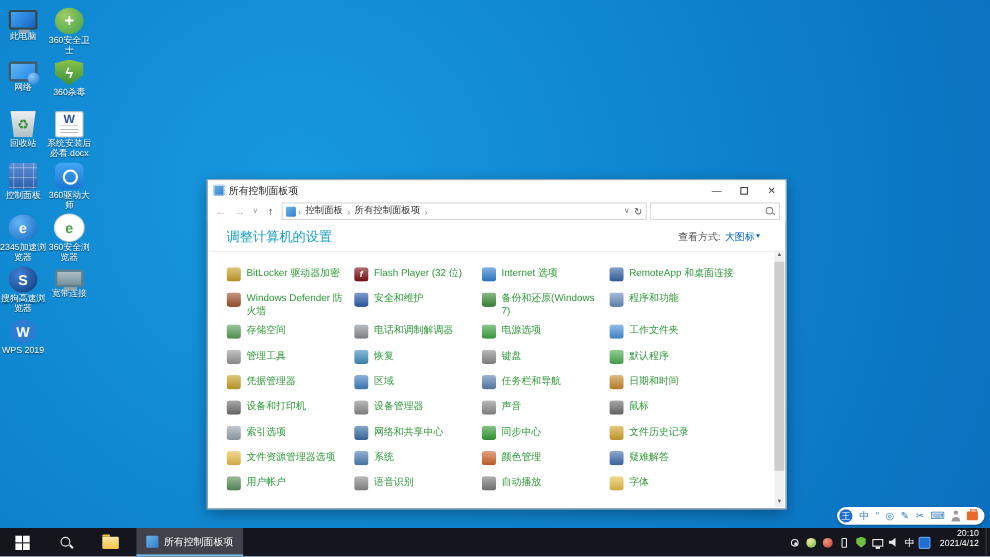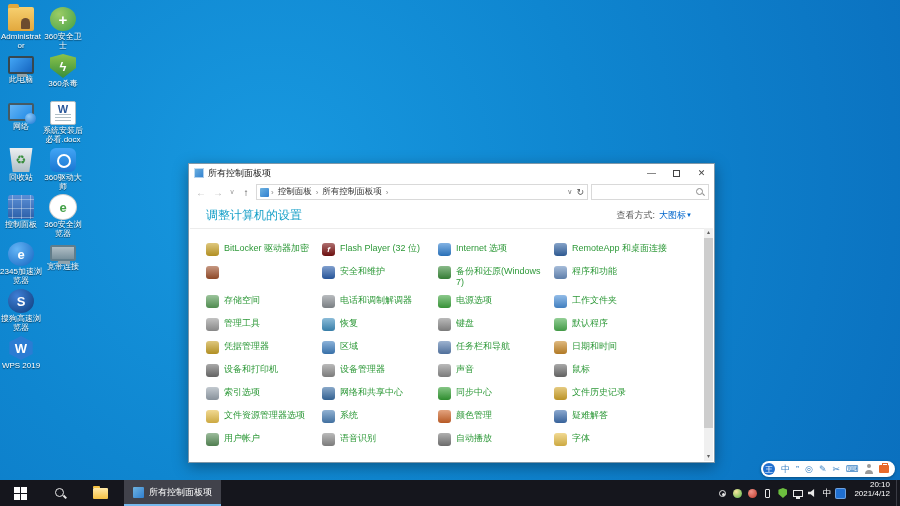--- a/index.html
+++ b/index.html
@@ -200,26 +200,20 @@
     height:2px; border:1px solid #e86a2a; border-bottom:0; }
 </style>
 </head>
 <body>
 
 <div class="screen">
 
   <div class="dk-cols">
     <div class="dk-col" id="dk-col0">
         <div class="dk-item">
-    <div class="di-art da-user-folder">
-      <span class="di-glyph"></span>
-    </div>
-    <div class="dk-label">Administrator</div>
-  </div>
-        <div class="dk-item">
     <div class="di-art da-this-pc">
       <span class="di-glyph"></span>
     </div>
     <div class="dk-label">此电脑</div>
   </div>
         <div class="dk-item">
     <div class="di-art da-network">
       <span class="di-glyph"></span>
     </div>
     <div class="dk-label">网络</div>
@@ -352,20 +346,21 @@
           <div class="cp-item">
     <span class="cp-icon" style="background-color: rgb(47, 127, 208);"></span>
     <span class="cp-label">Internet 选项</span>
   </div>
           <div class="cp-item">
     <span class="cp-icon" style="background-color: rgb(52, 101, 164);"></span>
     <span class="cp-label">RemoteApp 和桌面连接</span>
   </div>
           <div class="cp-item">
     <span class="cp-icon" style="background-color: rgb(160, 82, 45);"></span>
+    <span class="cp-label">Windows Defender 防火墙</span>
   </div>
           <div class="cp-item">
     <span class="cp-icon" style="background-color: rgb(43, 95, 173);"></span>
     <span class="cp-label">安全和维护</span>
   </div>
           <div class="cp-item">
     <span class="cp-icon" style="background-color: rgb(60, 141, 60);"></span>
     <span class="cp-label">备份和还原(Windows 7)</span>
   </div>
           <div class="cp-item">

